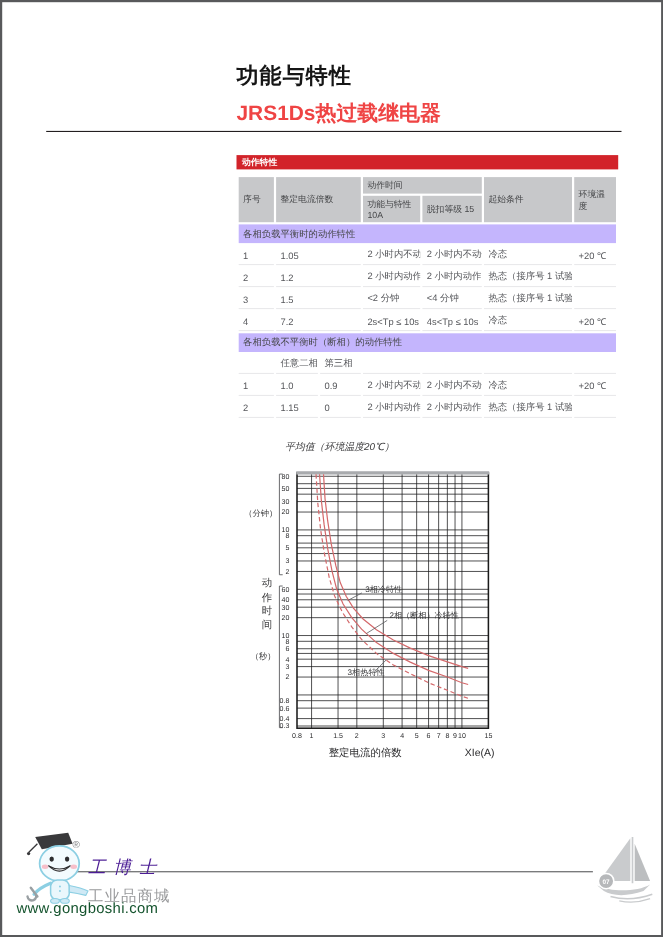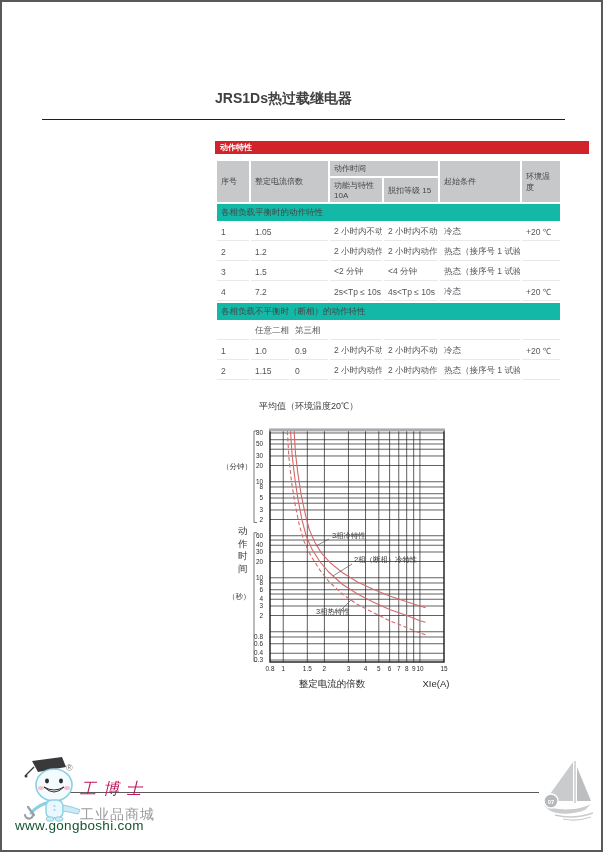--- a/index.html
+++ b/index.html
@@ -1,51 +1,52 @@
 <!DOCTYPE html>
 <html><head>
 <meta charset="utf-8">
 <style>
   html,body{margin:0;padding:0;background:#e8e8e8;}
   .page{position:relative;width:603px;height:852px;background:#ffffff;
         border:2px solid #58595b;box-sizing:border-box;overflow:hidden;
         font-family:"Liberation Sans", sans-serif;color:#231f20;}
   .abs{position:absolute;}
   .title{left:213px;top:53px;font-size:20px;font-weight:bold;color:#161616;letter-spacing:1px;}
-  .subtitle{left:213px;top:88px;font-size:14px;font-weight:bold;color:#404040;}
+  .subtitle{left:213px;top:88px;font-size:19px;font-weight:bold;color:#ef4444;}
   .toprule{left:40px;top:117px;width:523px;height:1px;background:#231f20;}
-  .redbar{left:213px;width:374px;height:13px;background:#d2232a;color:#ffffff;
+  .redbar{left:213px;width:347px;height:13px;background:#d2232a;color:#ffffff;
           font-size:8px;font-weight:bold;line-height:13px;padding-left:5px;box-sizing:border-box;}
   #bar-action{top:139px;}
   #bar-curve{top:372px;}
   table.tbl{position:absolute;left:213px;top:157px;width:347px;border-collapse:separate;
             border-spacing:2px;font-size:8.5px;color:#55565a;table-layout:fixed;}
   table.tbl th{background:#c7c8ca;font-weight:normal;color:#454648;text-align:left;
                padding:2px 4px;font-size:8px;vertical-align:middle;}
   table.tbl td{padding:2.5px 4px;background:#ffffff;border-bottom:1px solid #e9e9eb;
                white-space:nowrap;overflow:hidden;}
-  table.tbl td.band{background:#14b8a6;color:#454648;border-bottom:none;}
-  .chart-title{left:257px;top:398px;font-size:9px;color:#39393b;}
+  table.tbl td.band{background:#c4b5fd;color:#454648;border-bottom:none;}
+  .chart-title{left:257px;top:398px;font-size:9px;color:#39393b;font-style:italic;}
   .ylab-min{left:220px;top:460px;font-size:7.5px;color:#39393b;}
   .ylab-sec{left:226px;top:590px;font-size:7.5px;color:#39393b;}
   .ylab-main{left:236px;top:523px;width:11px;font-size:9.5px;line-height:12.5px;
              color:#39393b;word-break:break-all;}
   svg text{font-family:"Liberation Sans", sans-serif;}
   .footline{left:60px;top:790px;width:477px;height:1px;background:#5a5b5d;}
   .regmark{left:64px;top:761px;font-size:9px;color:#7e7f81;}
-  .brand{left:78px;top:777px;font-size:16px;letter-spacing:7px;color:#be185d;
+  .brand{left:78px;top:777px;font-size:16px;letter-spacing:7px;color:#4c1d95;
          font-family:"Liberation Serif", serif;font-style:italic;}
   .tagline{left:78px;top:804px;font-size:14px;color:#98999b;letter-spacing:1px;}
   .website{left:13px;top:816px;font-size:13.5px;color:#14532d;letter-spacing:0.3px;}
 </style>
 </head>
 <body>
 
 <div class="page">
 
+  <div class="abs title">功能与特性</div>
   <div class="abs subtitle">JRS1Ds热过载继电器</div>
   <div class="abs toprule"></div>
 
   <div class="abs redbar" id="bar-action">动作特性</div>
 
   <table class="tbl">
     <colgroup>
       <col style="width:32px">
         <col style="width:38px">
         <col style="width:37px">

